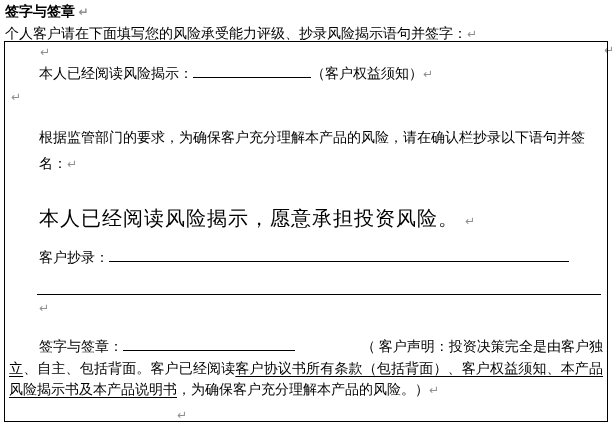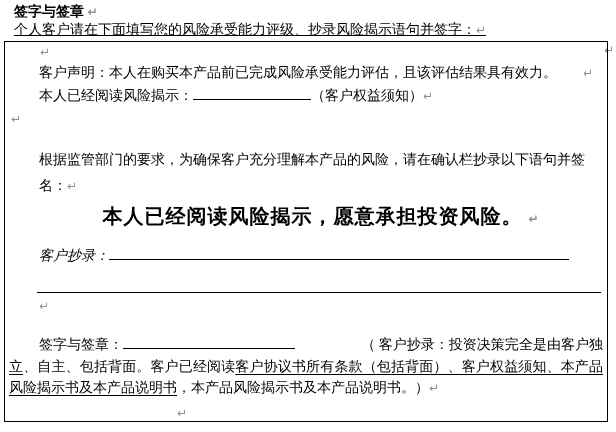--- a/index.html
+++ b/index.html
@@ -1,37 +1,37 @@
 <!DOCTYPE html>
 <html><head>
 <meta charset="utf-8">
 <style>
   html,body{margin:0;padding:0;background:#fff;}
   .page{
     position:relative;width:616px;height:432px;background:#fff;overflow:hidden;
     font-family:"Liberation Serif","DejaVu Serif",serif;color:#000;
   }
-  .header{padding:3px 0 0 14px;}
+  .header{padding:3px 0 0 5px;}
   .title{font-size:14px;font-weight:bold;line-height:18px;}
-  .subtitle{font-size:14px;line-height:18px;text-decoration:underline;}
+  .subtitle{font-size:14px;line-height:25px;}
   .pmark{color:#8f8f8f;font-size:12px;font-family:"DejaVu Sans",sans-serif;}
   .box{
     box-sizing:border-box;position:absolute;left:4px;top:41px;
     width:604px;height:381px;border:1px solid #000;
     padding:0 4px;font-size:14px;
   }
   .p{margin:0;line-height:22px;}
   .ind{padding-left:30px;}
   .empty1{line-height:20px;padding-left:31px;}
   .empty2{line-height:24px;padding-left:2px;}
   .empty3{line-height:26px;padding-left:30px;}
   .empty4{line-height:26px;padding-left:168px;}
   .instruction{line-height:26px;margin-top:16px;}
-  .risk{margin-top:0;line-height:34px;font-size:20px;font-weight:bold;letter-spacing:1px;text-align:center;}
-  .transcribe{margin-top:8px;line-height:24px;font-style:italic;}
+  .risk{margin-top:24px;line-height:34px;font-size:20px;font-weight:normal;letter-spacing:1px;}
+  .transcribe{margin-top:8px;line-height:24px;}
   .blank{display:inline-block;border-bottom:1px solid #000;height:15px;vertical-align:baseline;}
   .blank-rating{width:118px;}
   .blank-transcribe{width:460px;}
   .blank-sign{width:172px;}
   .fullline{margin-left:28px;width:564px;height:24px;border-bottom:1px solid #000;}
   .signp{margin-top:14px;line-height:21.5px;text-align:justify;text-indent:30px;}
   .signp .seg{text-indent:0;}
   .u{text-decoration:underline;text-underline-offset:3px;}
   .gap-sign{display:inline-block;width:66px;}
   .gap-decl{display:inline-block;width:26px;}
@@ -47,36 +47,35 @@
     <div class="title"><span>签字与签章</span> <span class="pmark">↵</span></div>
     <div class="subtitle"><span>个人客户请在下面填写您的风险承受能力评级、抄录风险揭示语句并签字：</span><span class="pmark">↵</span></div>
   </div>
 
   <span class="pmark outmark">↵</span>
 
   <div class="box">
 
     <div class="p empty1"><span class="pmark">↵</span></div>
 
-    <div class="p ind"><span>客户声明：本人在购买本产品前已完成风险承受能力评估，且该评估结果具有效力。</span><span class="gap-decl"></span><span class="pmark">↵</span></div>
 
     <div class="p ind"><span>本人已经阅读风险揭示：</span><span class="blank blank-rating"></span><span>（客户权益须知）</span><span class="pmark">↵</span></div>
 
     <div class="p empty2"><span class="pmark">↵</span></div>
 
     <div class="p ind instruction"><span>根据监管部门的要求，为确保客户充分理解本产品的风险，请在确认栏抄录以下语句并签名：</span><span class="pmark">↵</span></div>
 
     <div class="p ind risk"><span>本人已经阅读风险揭示，愿意承担投资风险。</span> <span class="pmark">↵</span></div>
 
     <div class="p ind transcribe"><span>客户抄录：</span><span class="blank blank-transcribe"></span></div>
 
     <div class="fullline"></div>
 
     <div class="p empty3"><span class="pmark">↵</span></div>
 
-    <div class="p signp"><span>签字与签章：</span><span class="blank blank-sign"></span><span class="gap-sign"></span><span class="seg">（ 客户抄录：投资决策完全是由客户独</span><span class="seg u">立</span><span class="seg">、自主、包括背面。客户已经阅读</span><span class="seg u">客户协议书所有条款（包括背面）、客户权益须知、本产品风险揭示书及本产品说明书</span><span class="seg">，本产品风险揭示书及本产品说明书。）</span><span class="pmark">↵</span></div>
+    <div class="p signp"><span>签字与签章：</span><span class="blank blank-sign"></span><span class="gap-sign"></span><span class="seg">（ 客户声明：投资决策完全是由客户独</span><span class="seg u">立</span><span class="seg">、自主、包括背面。客户已经阅读</span><span class="seg u">客户协议书所有条款（包括背面）、客户权益须知、本产品风险揭示书及本产品说明书</span><span class="seg">，为确保客户充分理解本产品的风险。）</span><span class="pmark">↵</span></div>
 
     <div class="p empty4"><span class="pmark">↵</span></div>
 
     <div class="p datep"><span>年　　　月　　　日</span><span class="pmark">↵</span></div>
 
   </div>
 </div>
 
 </body></html>

